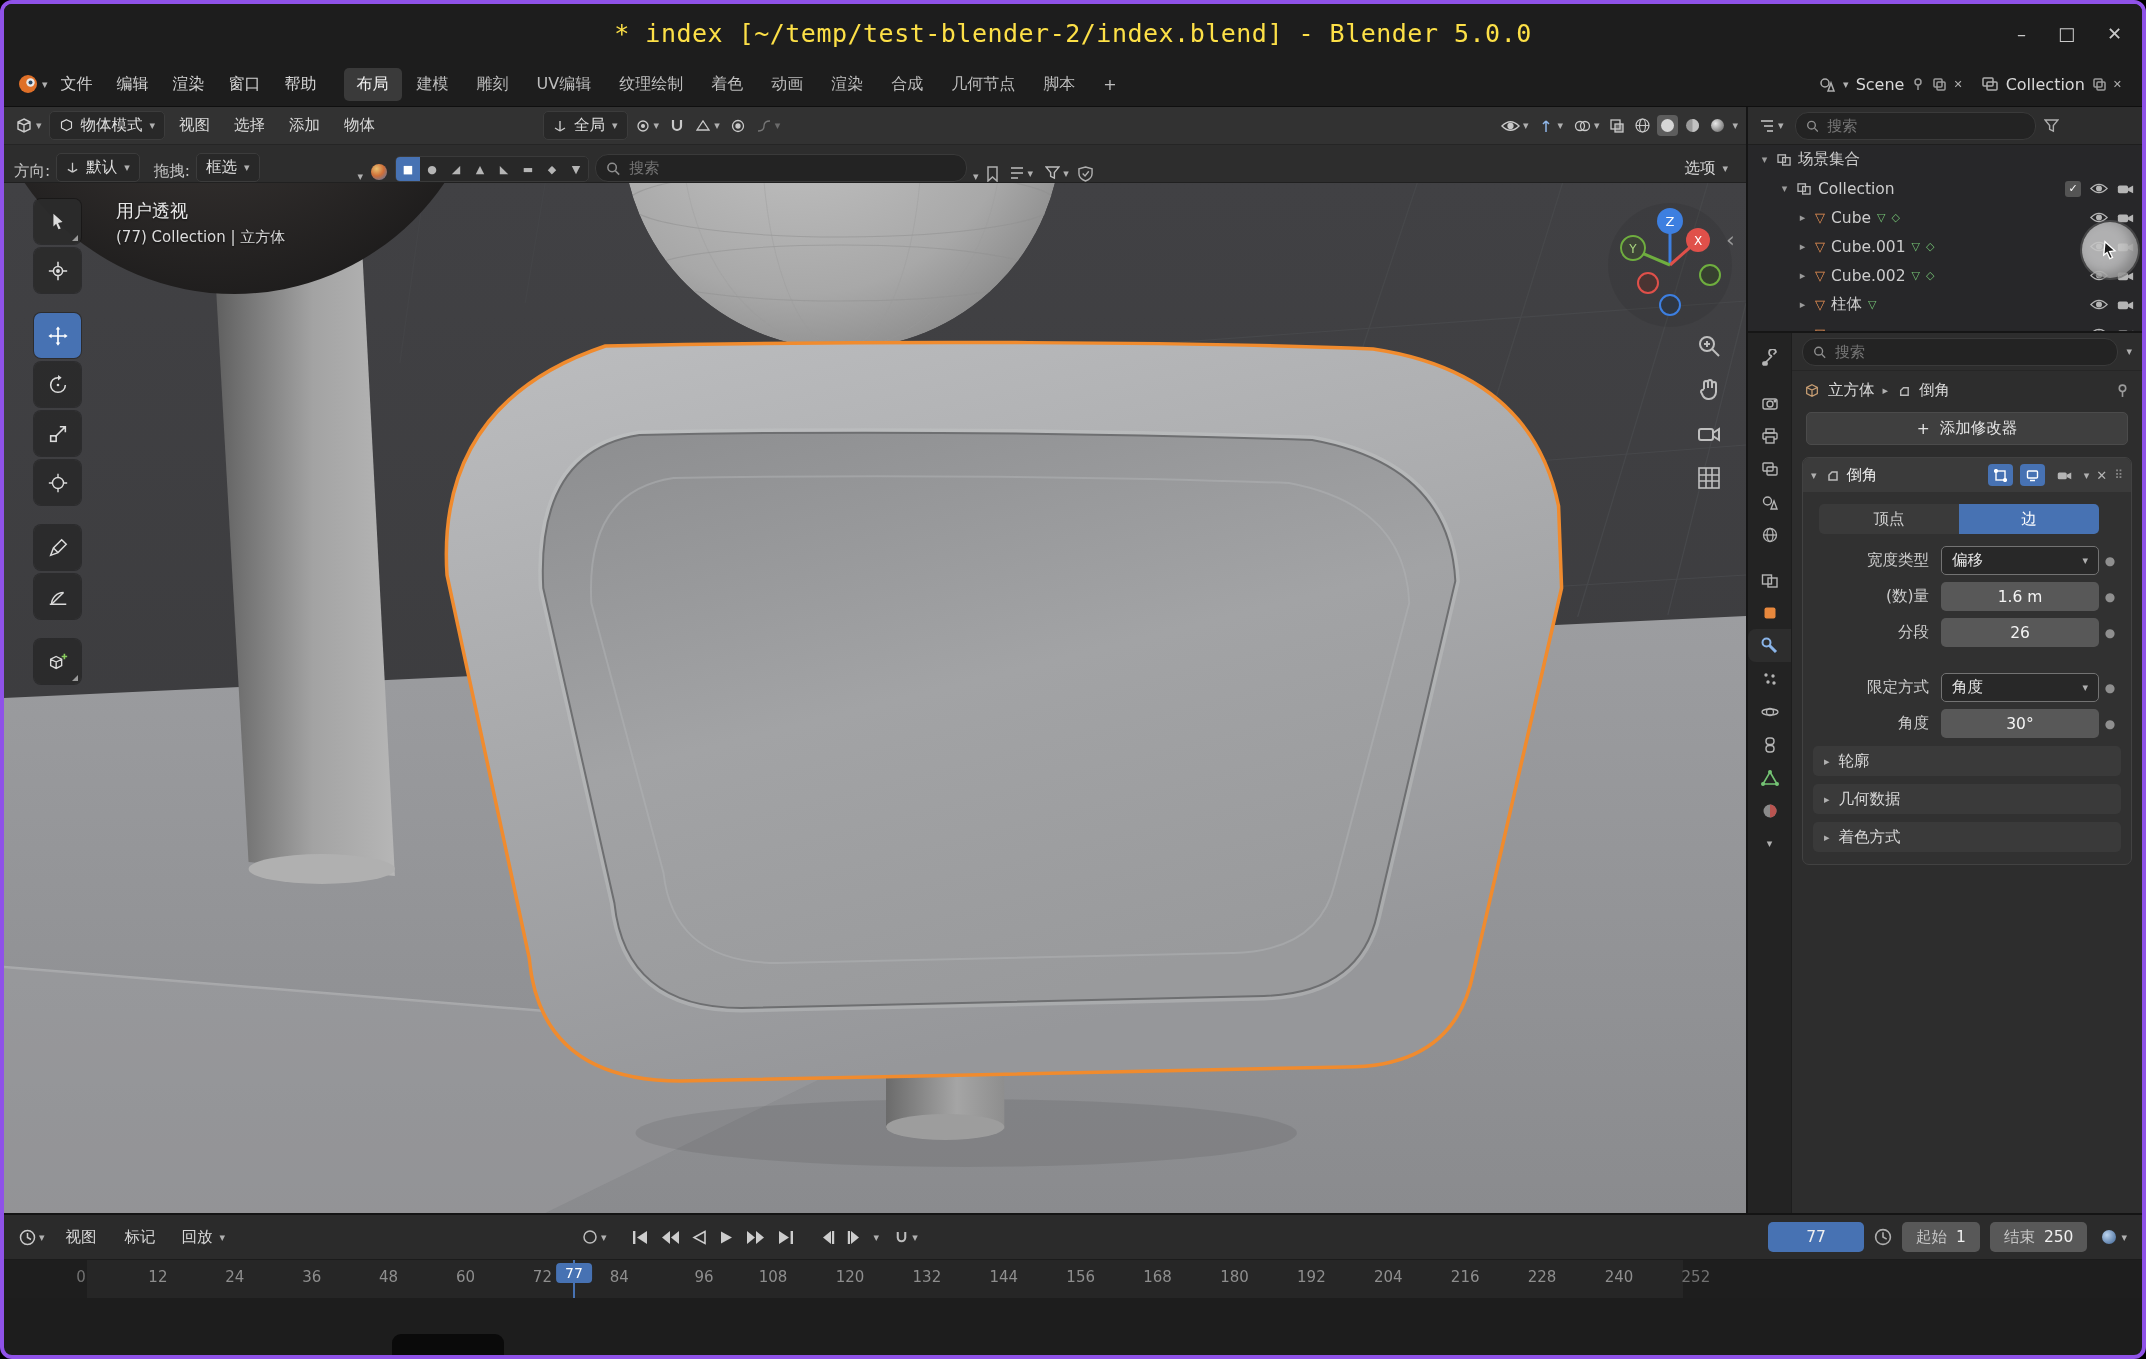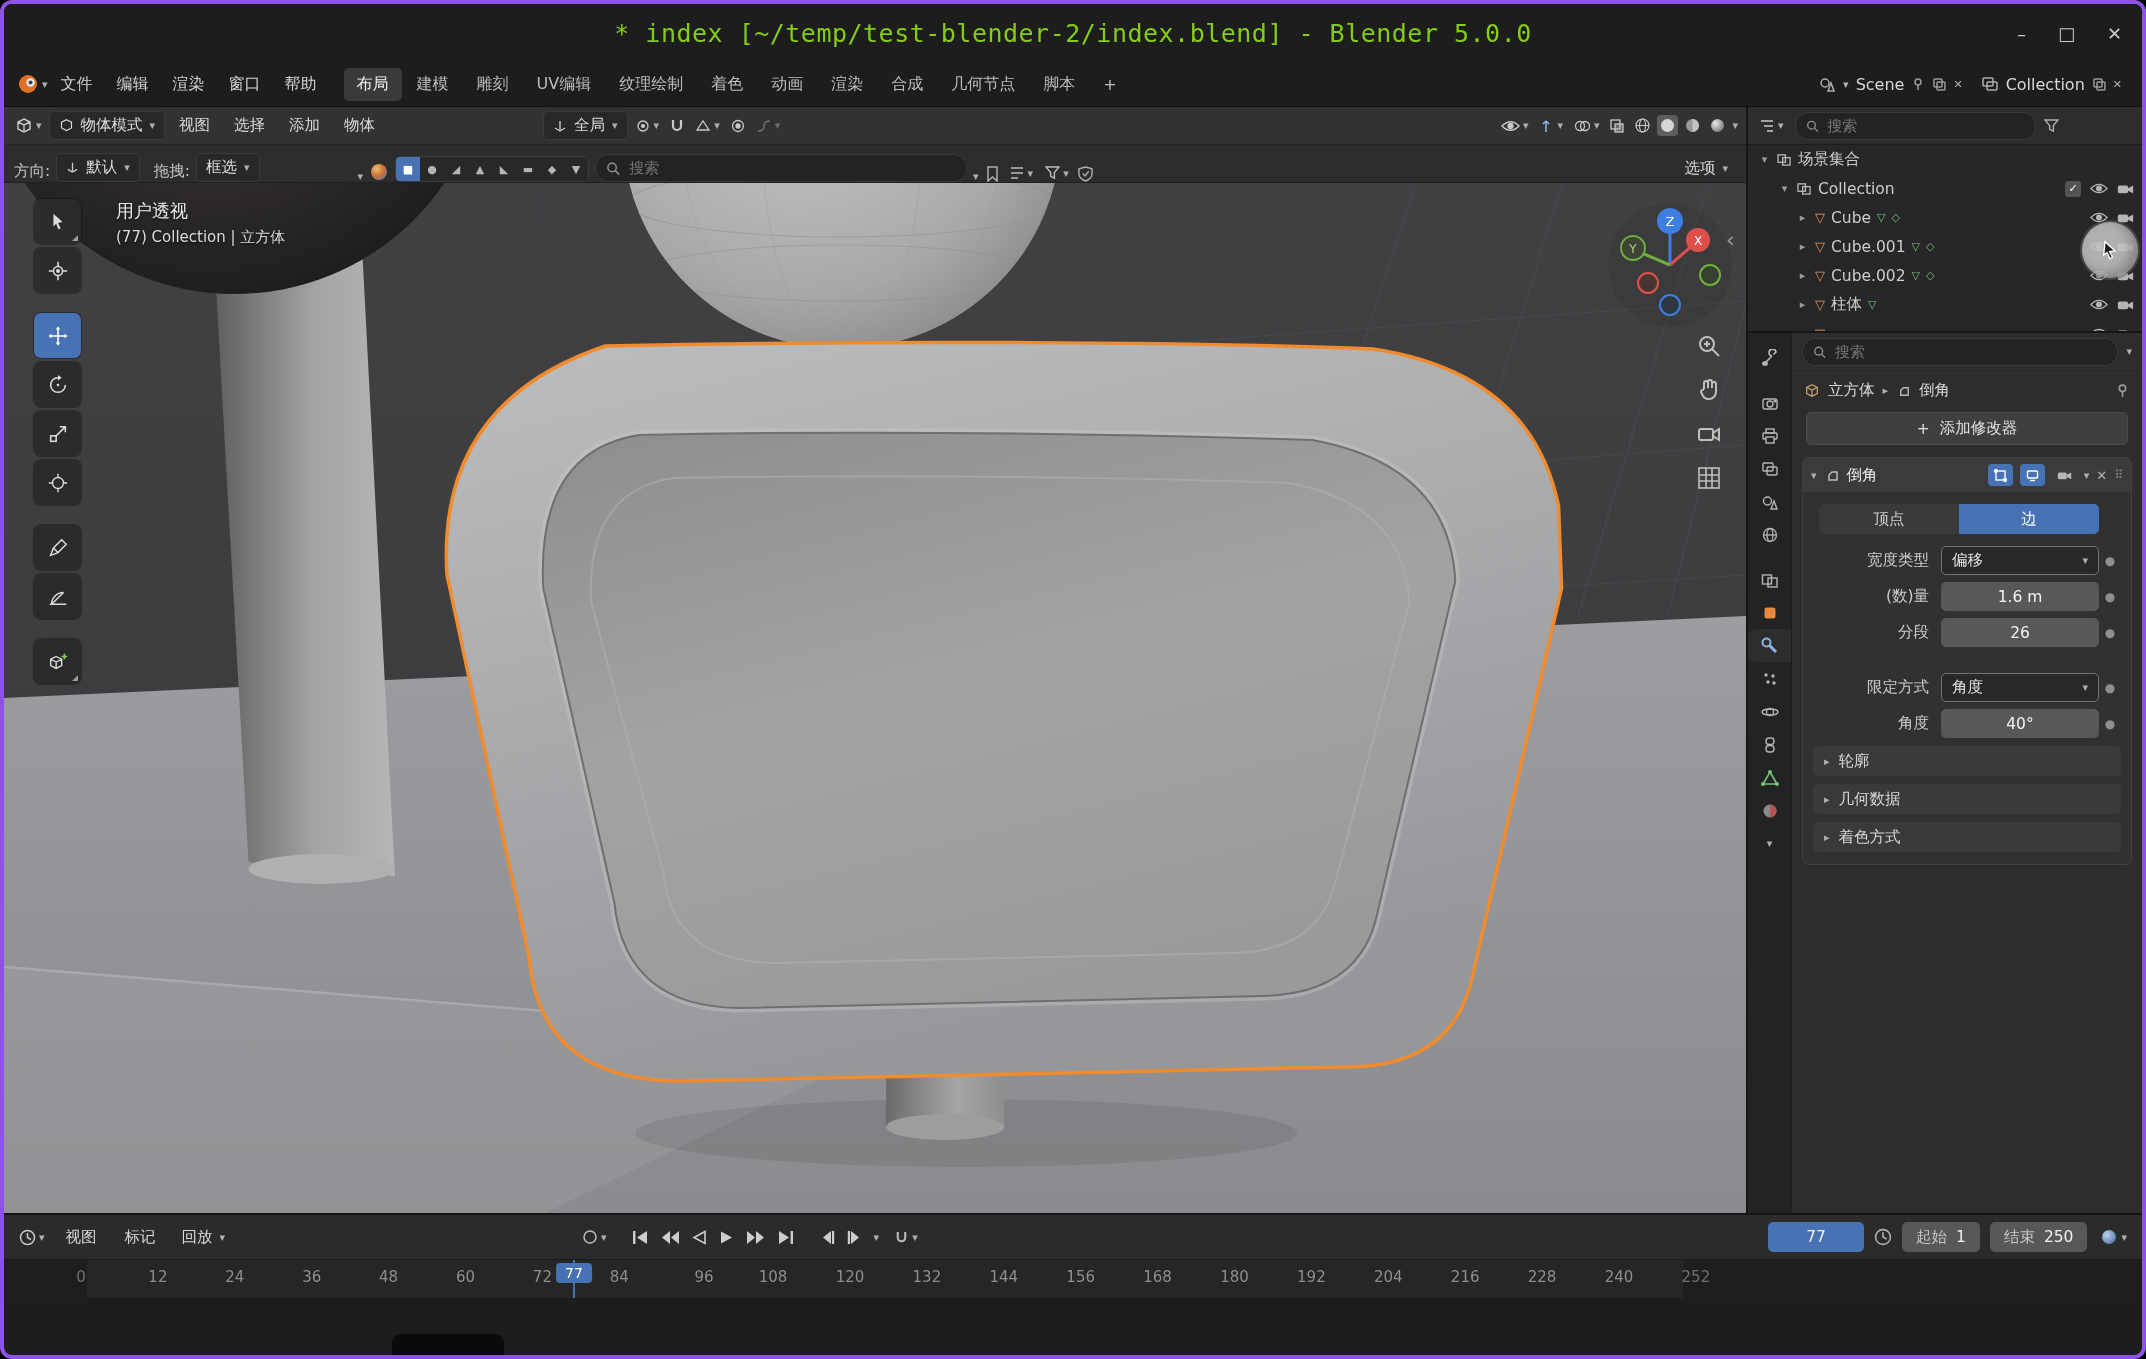--- a/index.html
+++ b/index.html
@@ -1,21 +1,21 @@
 <!DOCTYPE html>
 <html><head>
 <meta charset="utf-8">
 <style>
   html,body{margin:0;padding:0;background:#000;}
   *{box-sizing:border-box;}
   .window{position:relative;width:2146px;height:1359px;border:4px solid #8f52e8;border-radius:12px;overflow:hidden;
     background:#1d1d1d;font-family:"DejaVu Sans","Liberation Sans",sans-serif;color:#d5d5d5;font-size:16px;}
   
   .titlebar{height:58px;display:flex;align-items:center;justify-content:center;position:relative;background:#1d1d1d;}
-  .t-title{font-family:"DejaVu Sans Mono","Liberation Mono",monospace;font-size:25px;color:#84cc16;letter-spacing:.5px;}
+  .t-title{font-family:"DejaVu Sans Mono","Liberation Mono",monospace;font-size:25px;color:#fde047;letter-spacing:.5px;}
   .winbtns{position:absolute;right:20px;top:0;height:100%;display:flex;align-items:center;gap:32px;color:#c9c9c9;font-size:18px;}
   .winbtns span{cursor:default;}
   
   .menubar{height:45px;display:flex;align-items:center;padding:0 12px;gap:2px;background:#1d1d1d;border-bottom:1px solid #0f0f0f;font-size:16px;}
   .mi{padding:4px 11px;border-radius:4px;color:#d2d2d2;white-space:nowrap;}
   .tabs{display:flex;margin-left:14px;gap:2px;align-items:center;}
   .tab{padding:6px 13px;border-radius:5px;color:#bdbdbd;white-space:nowrap;}
   .tab.active{background:#3a3a3a;color:#f2f2f2;}
   .spacer{flex:1;}
   .widget{display:flex;align-items:center;gap:7px;padding:3px 8px;border-radius:5px;color:#d8d8d8;}
@@ -942,21 +942,21 @@
               <div class="prow">
                 <span class="plabel">限定方式</span>
                 <span class="pdd">
                   <span>角度</span>
                   <span class="chev">▾</span>
                 </span>
                 <span class="dot">●</span>
               </div>
               <div class="prow">
                 <span class="plabel">角度</span>
-                <span class="pval">40°</span>
+                <span class="pval">30°</span>
                 <span class="dot">●</span>
               </div>
               <div class="sub">
                 <span class="chev">▸</span>
                 <span>轮廓</span>
               </div>
               <div class="sub">
                 <span class="chev">▸</span>
                 <span>几何数据</span>
               </div>

